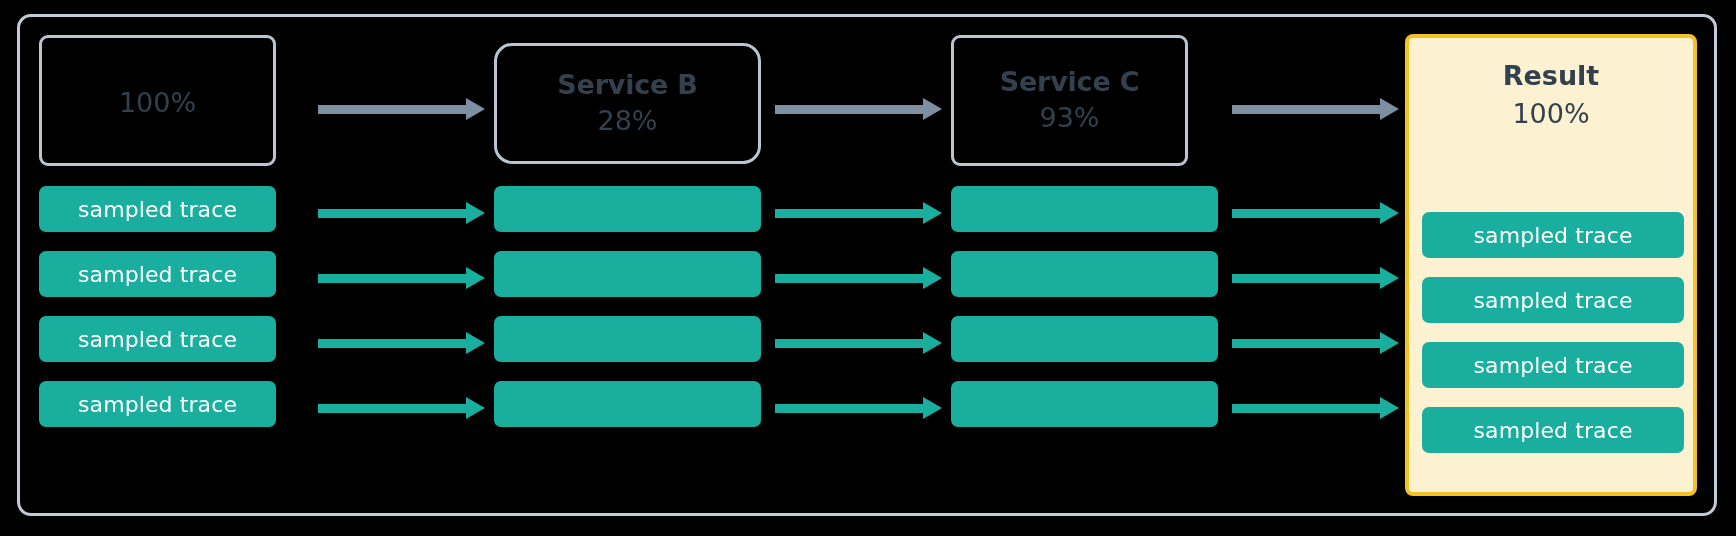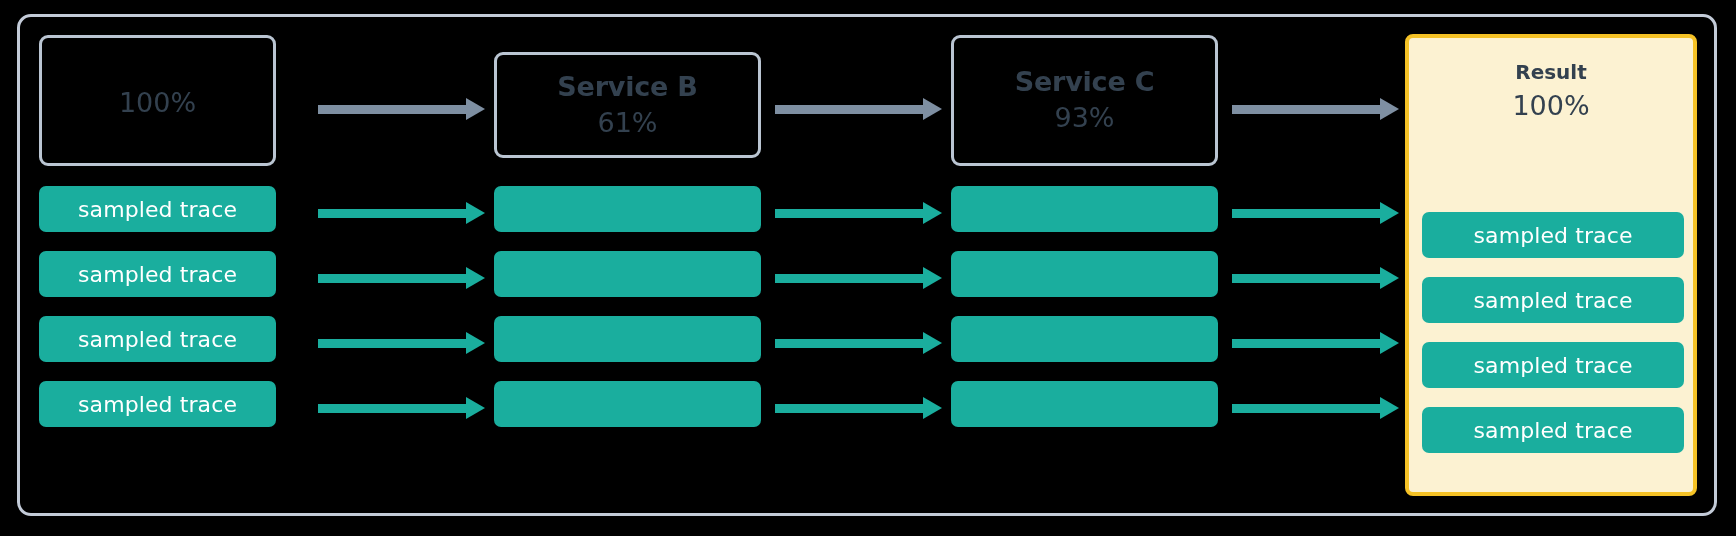--- a/index.html
+++ b/index.html
@@ -73,21 +73,21 @@
   }
   #result-head {
     position: absolute;
     left: 0;
     top: 22px;
     width: 100%;
     text-align: center;
     color: #33414f;
   }
   #result-title {
-    font-size: 20px;
+    font-size: 27px;
     font-weight: bold;
     line-height: 1.2;
     color: #33414f;
   }
   #result-pct {
     font-size: 27px;
     font-weight: normal;
     line-height: 1.3;
     color: #33414f;
     margin-top: 4px;
@@ -137,26 +137,26 @@
 <body>
 
 <div id="stage">
 
   <div id="outer-frame"></div>
 
   <div class="service-box" style="left:39px; top:35px; width:237px; height:131px;">
     <div class="service-pct">100%</div>
   </div>
 
-  <div class="service-box" style="left:494px; top:52px; width:267px; height:106px;">
+  <div class="service-box" style="left:494px; top:43px; width:267px; height:121px;border-radius:18px;">
     <div class="service-name">Service B</div>
-    <div class="service-pct">61%</div>
-  </div>
-
-  <div class="service-box" style="left:951px; top:35px; width:267px; height:131px;">
+    <div class="service-pct">28%</div>
+  </div>
+
+  <div class="service-box" style="left:951px; top:35px; width:237px; height:131px;">
     <div class="service-name">Service C</div>
     <div class="service-pct">93%</div>
   </div>
 
   <div id="result-panel">
     <div id="result-head">
       <div id="result-title">Result</div>
       <div id="result-pct">100%</div>
     </div>
 

